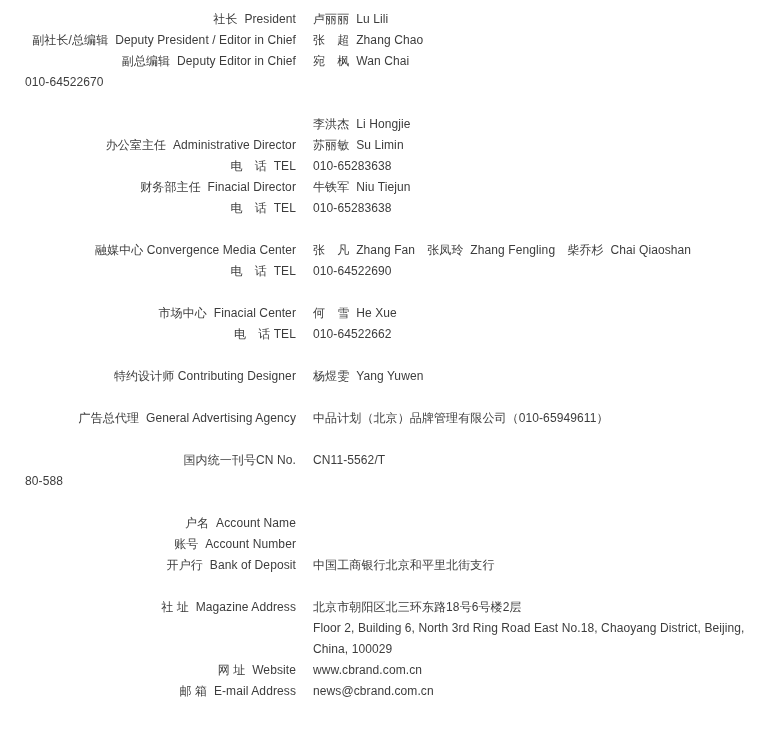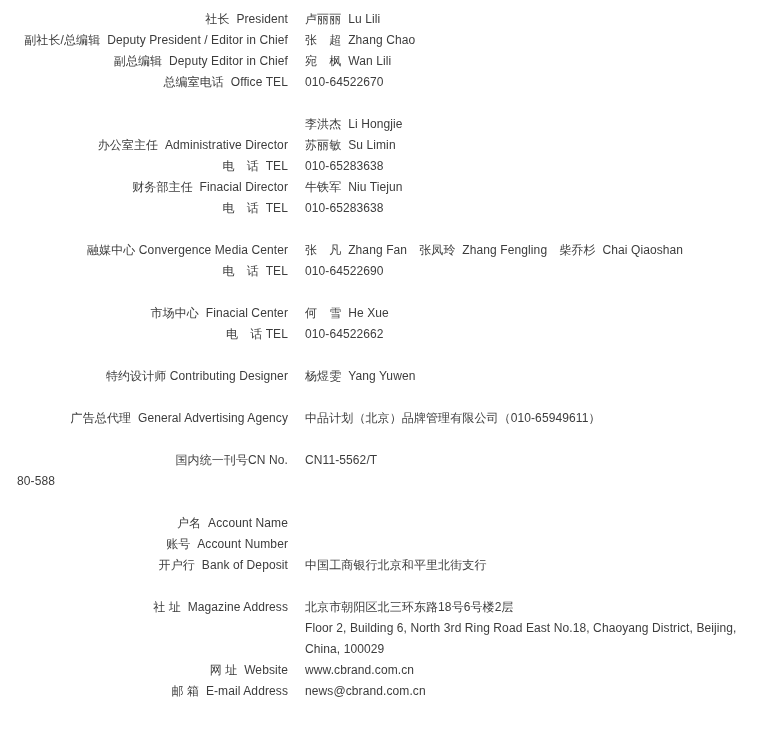--- a/index.html
+++ b/index.html
@@ -20,20 +20,21 @@
     padding-top: 9px;
   }
   .section {
     margin-bottom: 21px;
   }
   .row {
     display: flex;
     height: 21px;
     line-height: 21px;
     align-items: baseline;
+    padding-left: 8px;
   }
   .label {
     flex: 0 0 288px;
     width: 288px;
     text-align: right;
     white-space: pre;
     letter-spacing: 0.1px;
   }
   .value {
     flex: 1 1 auto;
@@ -51,24 +52,23 @@
     <div class="row">
       <div class="label">社长  President</div>
       <div class="value">卢丽丽  Lu Lili</div>
     </div>
     <div class="row">
       <div class="label">副社长/总编辑  Deputy President / Editor in Chief</div>
       <div class="value">张　超  Zhang Chao</div>
     </div>
     <div class="row">
       <div class="label">副总编辑  Deputy Editor in Chief</div>
-      <div class="value">宛　枫  Wan Lili</div>
+      <div class="value">宛　枫  Wan Chai</div>
     </div>
     <div class="row">
-      <div class="label">总编室电话  Office TEL</div>
       <div class="value">010-64522670</div>
     </div>
   </div>
 
   <div class="section">
     <div class="row">
       <div class="label"></div>
       <div class="value">李洪杰  Li Hongjie</div>
     </div>
     <div class="row">

